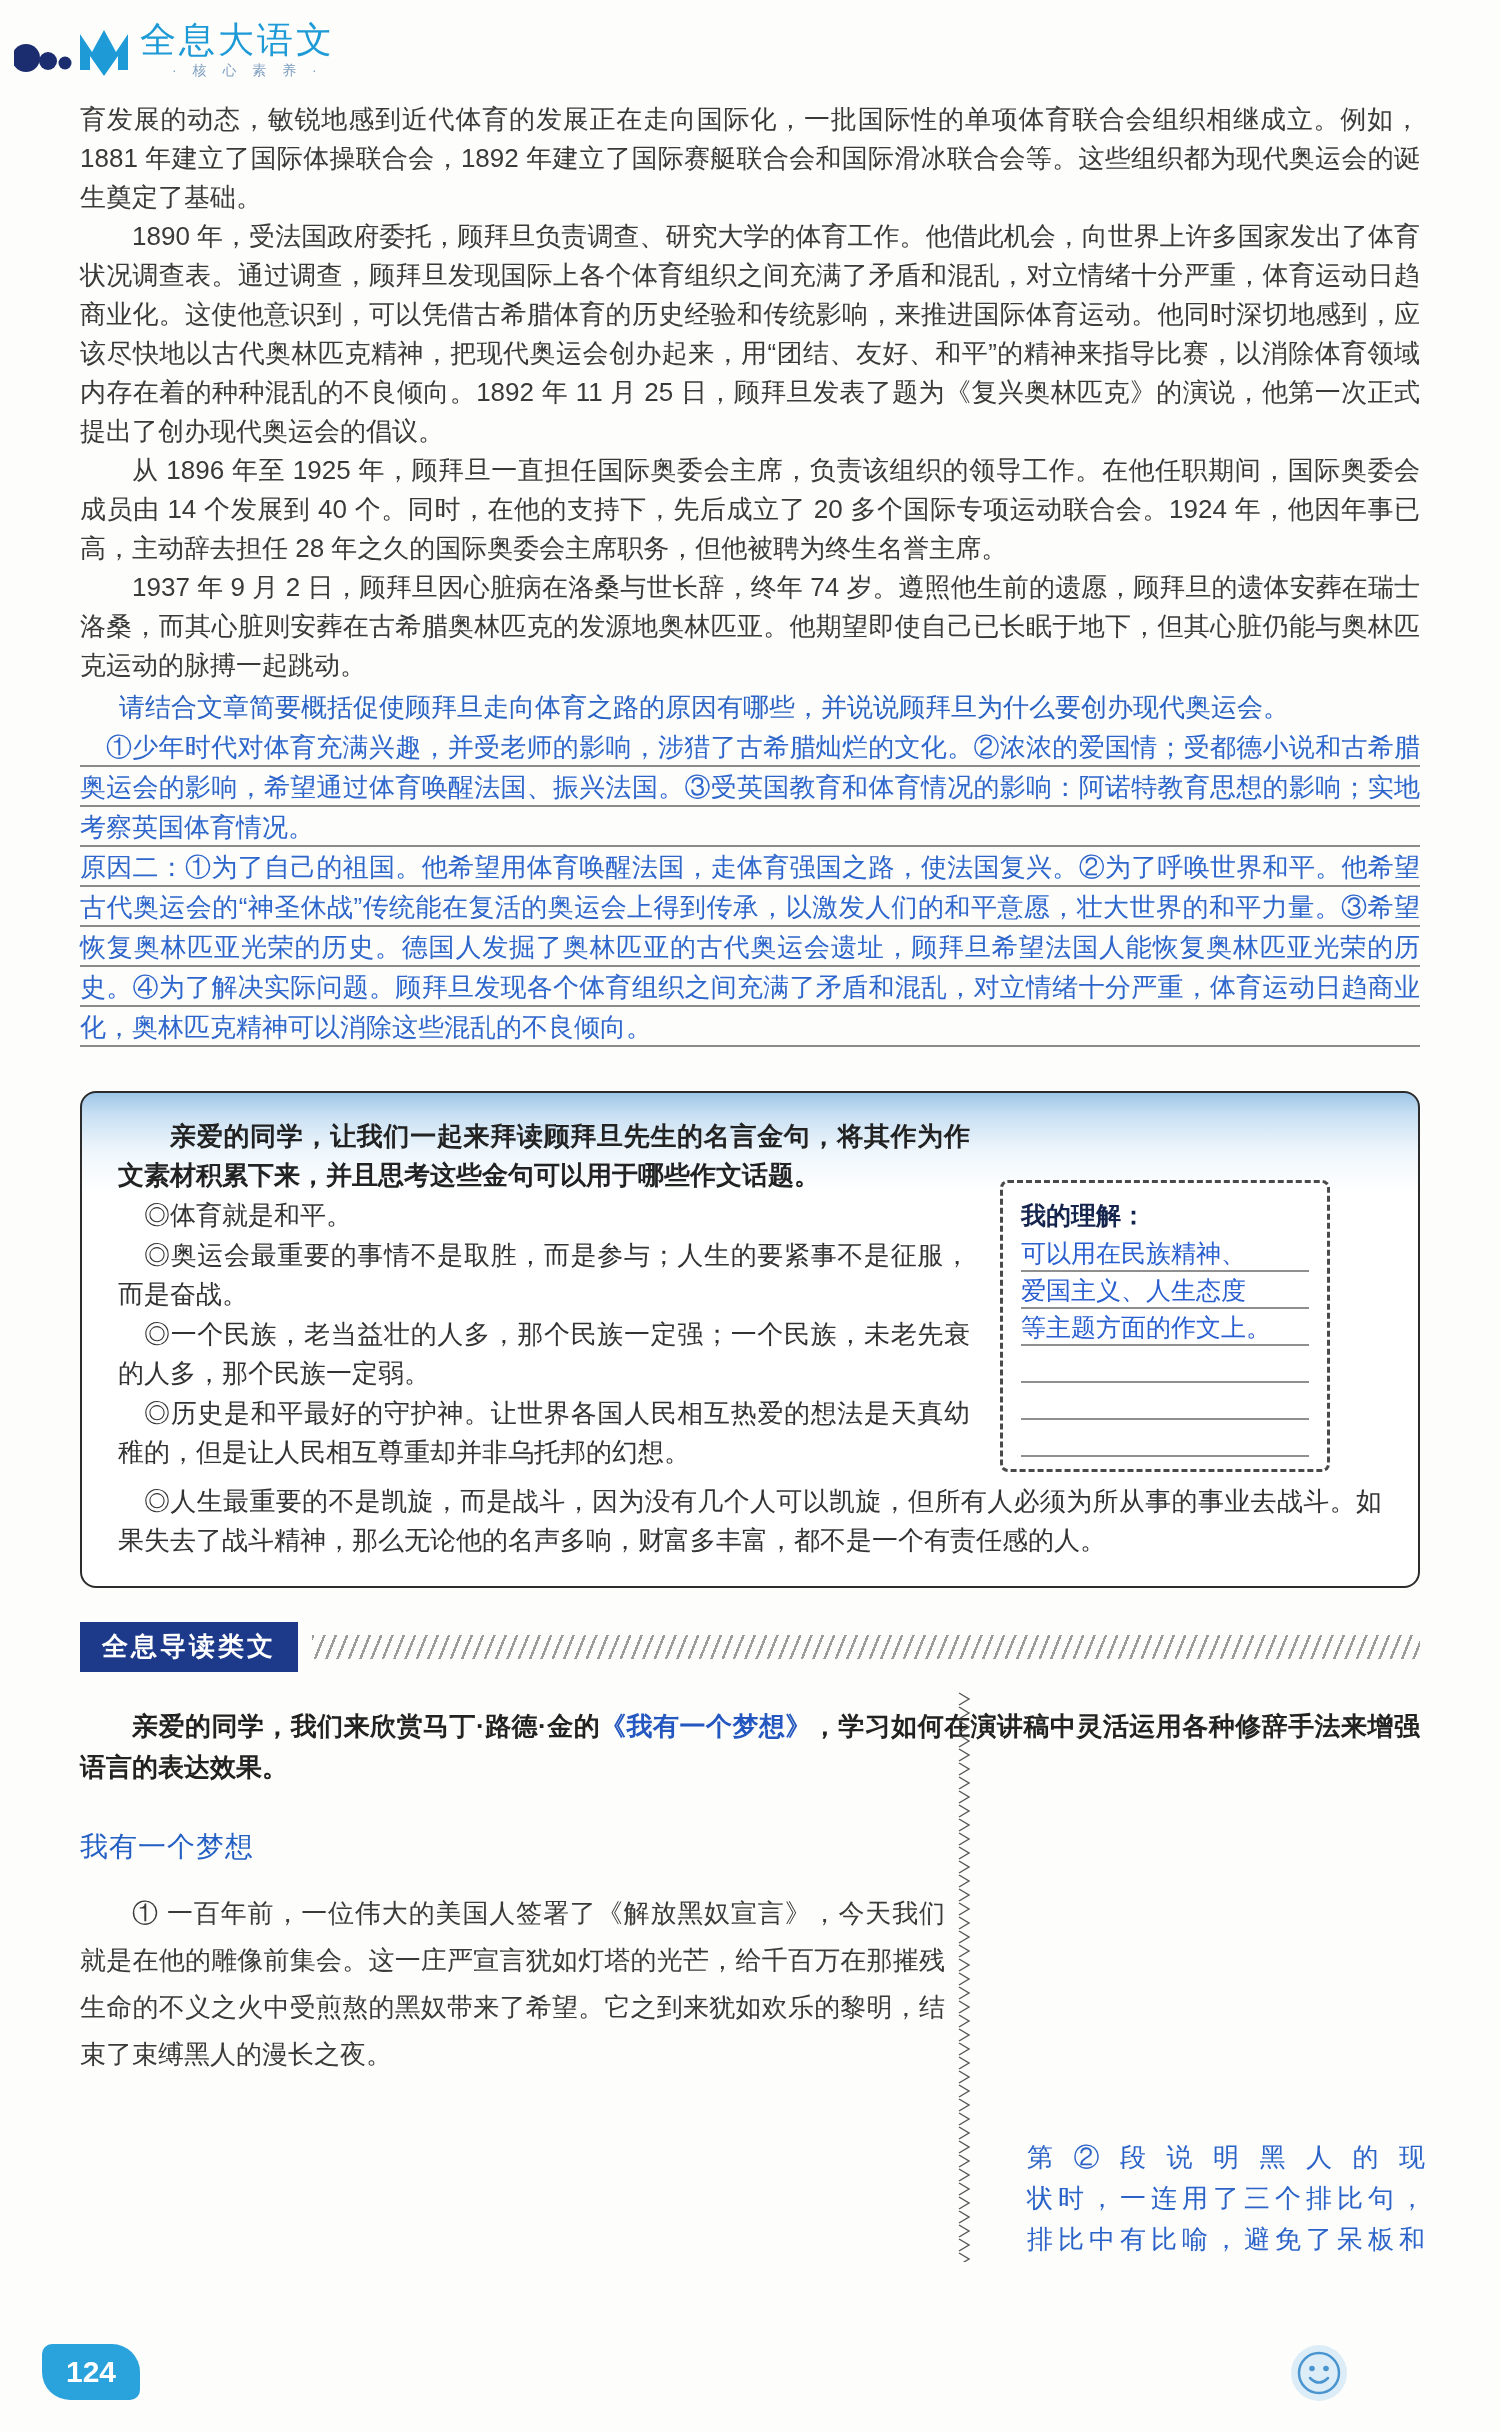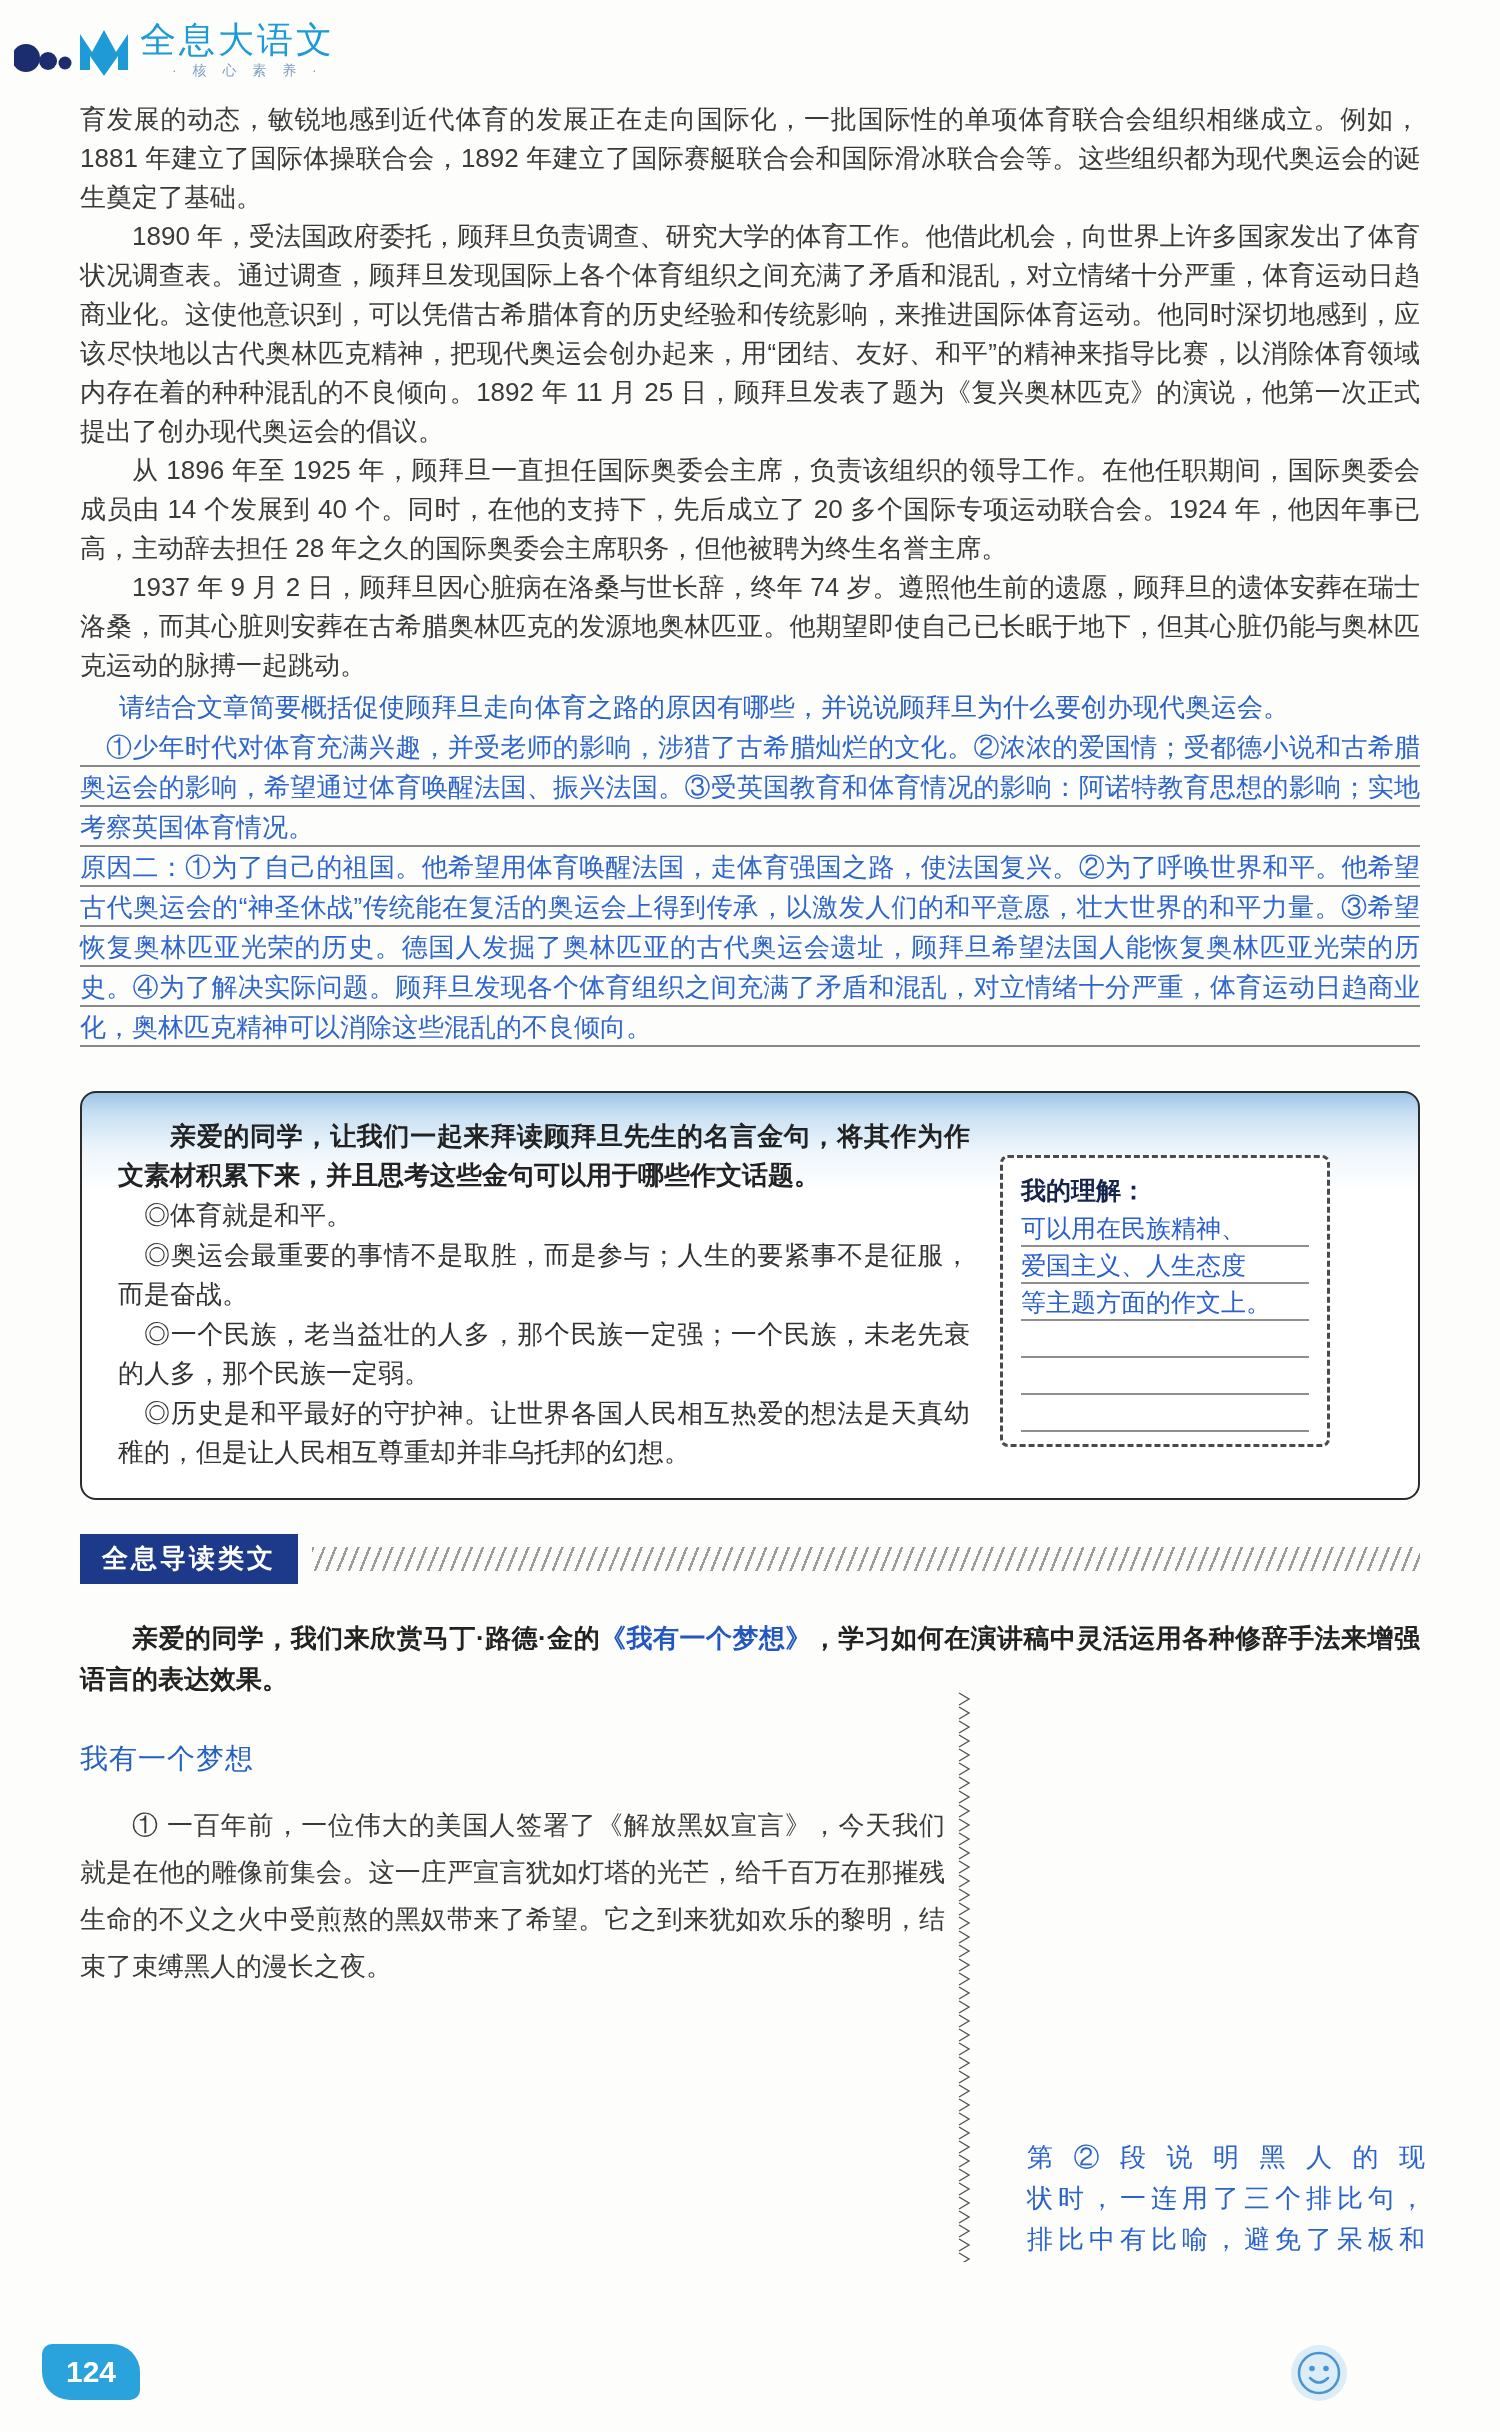--- a/index.html
+++ b/index.html
@@ -36,21 +36,21 @@
   .answers p { margin: 0; }
   .answer-1 { text-indent: 1em; }
   
   .quote-box {
     margin-top: 44px;
     border: 2px solid #2c2c2c;
     border-radius: 16px;
     background: linear-gradient(to bottom, #9ec6e8 0%, #c9e0f3 22px, #eef6fc 58px, #ffffff 100px);
     padding: 24px 0 26px 0;
   }
-  .box-row { display: flex; align-items: center; }
+  .box-row { display: flex; align-items: flex-end; }
   .quotes-col { flex: 1 1 auto; padding: 0 12px 0 36px; }
   .box-intro { font-size: 26px; line-height: 39px; font-weight: bold; color: #222; text-align: justify; text-indent: 2em; }
   .quote-item { font-size: 26px; line-height: 39px; color: #333; text-align: justify; text-indent: 1em; margin-top: 1px; }
   .quote-last { font-size: 26px; line-height: 39px; color: #333; text-align: justify; text-indent: 1em; padding: 10px 36px 0 36px; }
   .understand {
     flex: 0 0 330px; margin: 12px 88px 0 18px;
     border: 3px dashed #4a4a4a; border-radius: 8px;
     background: #ffffff; padding: 14px 18px 12px 18px;
   }
   .understand-label { font-size: 25px; font-weight: bold; color: #14244c; line-height: 36px; }
@@ -136,20 +136,21 @@
         <div class="understand">
           <div class="understand-label">我的理解：</div>
           <div class="u-lines">
             <div class="u-line">可以用在民族精神、</div>
             <div class="u-line">爱国主义、人生态度</div>
             <div class="u-line">等主题方面的作文上。</div>
             <div class="u-blank"></div>
           </div>
         </div>
       </div>
+      <p class="quote-last">◎人生最重要的不是凯旋，而是战斗，因为没有几个人可以凯旋，但所有人必须为所从事的事业去战斗。如果失去了战斗精神，那么无论他的名声多响，财富多丰富，都不是一个有责任感的人。</p>
     </div>
 
     <div class="section-row">
       <div class="section-block">全息导读类文</div>
       <div class="slash-strip"></div>
     </div>
 
     <p class="lead"><span>亲爱的同学，我们来欣赏马丁·路德·金的</span><span class="lead-title">《我有一个梦想》</span><span>，学习如何在演讲稿中灵活运用各种修辞手法来增强语言的表达效果。</span></p>
 
     <div class="essay-wrap">

